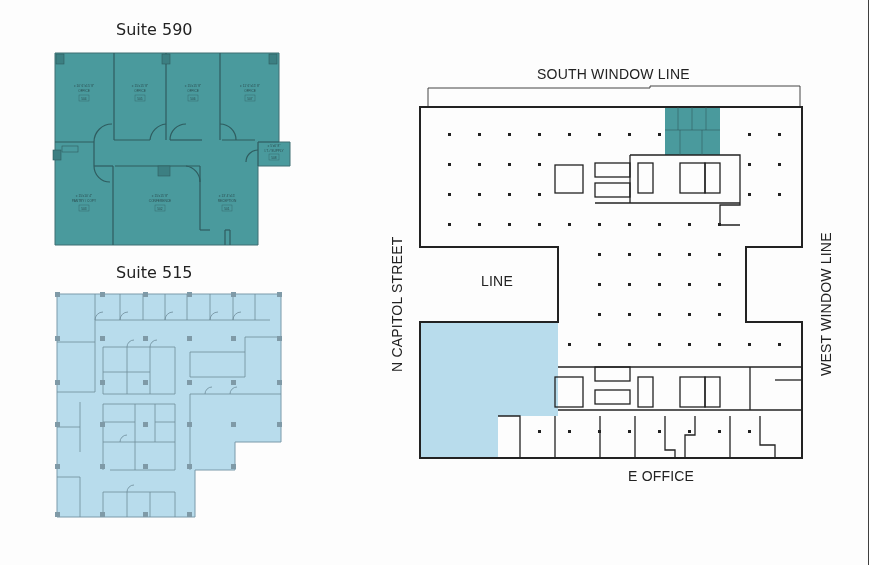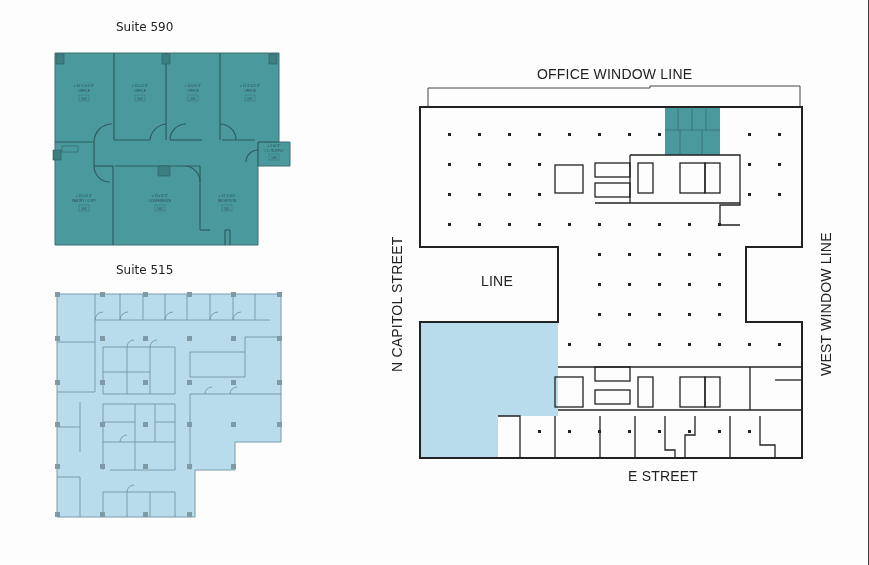--- a/index.html
+++ b/index.html
@@ -1,18 +1,18 @@
 <!DOCTYPE html>
 <html><head>
 <meta charset="utf-8">
 <style>
   html,body{margin:0;padding:0;}
   body{width:869px;height:565px;background:#fdfdfd;position:relative;overflow:hidden;font-family:"DejaVu Sans",sans-serif;}
   .vline{position:absolute;left:868px;top:0;width:2px;height:565px;background:#3f3f3f;}
-  .title{position:absolute;font-size:12px;color:#222;font-family:"DejaVu Sans",sans-serif;}
+  .title{position:absolute;font-size:16px;color:#222;font-family:"DejaVu Sans",sans-serif;}
   .lbl{position:absolute;font-family:"Liberation Sans",sans-serif;color:#222;font-size:14px;letter-spacing:0.2px;white-space:nowrap;}
   .vert-left{transform:rotate(-90deg);transform-origin:left top;}
   .vert-right{transform:rotate(-90deg);transform-origin:left top;}
   svg{position:absolute;}
   .room-txt{font-family:"Liberation Sans",sans-serif;font-size:3.2px;fill:#2b4d50;text-anchor:middle;}
 </style>
 </head>
 <body>
 
 <div class="vline"></div>
@@ -190,22 +190,22 @@
       <rect x="88" y="172" width="5" height="5"></rect>
     <rect x="132" y="172" width="5" height="5"></rect>
       <rect x="176" y="172" width="5" height="5"></rect>
     <rect x="0" y="220" width="5" height="5"></rect>
       <rect x="45" y="220" width="5" height="5"></rect>
       <rect x="88" y="220" width="5" height="5"></rect>
       <rect x="132" y="220" width="5" height="5"></rect>
   </g>
 </svg>
 
-<div class="lbl" style="left:537px;top:66px;">OFFICE WINDOW LINE</div>
-<div class="lbl" style="left:628px;top:468px;">E STREET</div>
+<div class="lbl" style="left:537px;top:66px;">SOUTH WINDOW LINE</div>
+<div class="lbl" style="left:628px;top:468px;">E OFFICE</div>
 <div class="lbl" style="left:481px;top:273px;">LINE</div>
 <div class="lbl vert-left" style="left:389px;top:372px;">N CAPITOL STREET</div>
 <div class="lbl vert-right" style="left:818px;top:376px;">WEST WINDOW LINE</div>
 
 <svg style="left:410px;top:85px;" width="400" height="380" viewBox="0 0 400 380">
 
   <polyline points="18,22 18,3 240,3 240,1 390,1 390,22" fill="none" stroke="#444" stroke-width="1"></polyline>
 
   <polygon points="10,237 148,237 148,331 88,331 88,373 10,373" fill="#b8dcec"></polygon>
 

